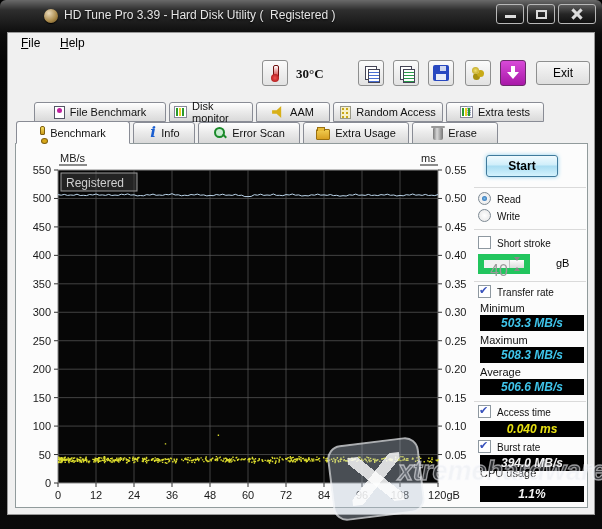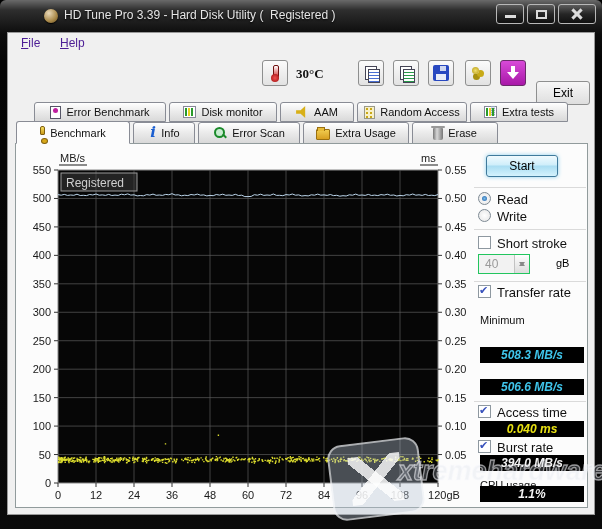--- a/index.html
+++ b/index.html
@@ -18,34 +18,34 @@
   .winbtn.close { width:38px; }
   .glyph-min { position:absolute; left:8px; bottom:5px; width:11px; height:3px; background:#dcdcdc; }
   .glyph-max { position:absolute; left:8px; top:5px; width:11px; height:9px; border:2px solid #dcdcdc; }
   .glyph-close { position:absolute; left:50%; top:50%; width:13px; height:13px; transform:translate(-50%,-50%); }
   .glyph-close::before, .glyph-close::after { content:""; position:absolute; left:5px; top:0; width:3px; height:13px; background:#dcdcdc; }
   .glyph-close::before { transform:rotate(45deg); } .glyph-close::after { transform:rotate(-45deg); }
 
   
   .client { position:absolute; left:7px; right:7px; top:32px; bottom:14px; background:#f0f0f0; border:1px solid #999; }
 
-  .menubar { position:absolute; left:0; top:0; right:0; height:22px; font-size:12px; color:#4c1d95; }
+  .menubar { position:absolute; left:0; top:0; right:0; height:22px; font-size:12px; color:#000000; }
   .menu-item { position:absolute; top:3px; }
   .menu-item u { text-decoration:underline; }
 
   
   .combo { position:absolute; left:10px; top:28px; width:232px; height:24px; background:#fff; border:1px solid #8a98a8; font-size:12px; }
   .combo .drive-name { position:absolute; left:8px; top:4px; }
   .combo .drive-cap  { position:absolute; left:102px; top:4px; }
   .combo-arrow { position:absolute; right:7px; top:9px; width:0; height:0; border:4px solid transparent; border-top:5px solid #333; }
   .tool-btn { position:absolute; top:27px; width:26px; height:26px; border:1px solid #8e8f8f; border-radius:3px;
               background:linear-gradient(#fbfbfb,#e2e2e2); display:flex; align-items:center; justify-content:center; }
   .temp-label { position:absolute; left:288px; top:33px; font-size:13px; font-weight:bold; color:#111;font-family:Liberation Serif, serif; }
   .exit-btn { position:absolute; left:528px; top:28px; width:54px; height:24px; border:1px solid #8e8f8f; border-radius:3px;
-              background:linear-gradient(#f7f7f7,#dedede); font-size:12px; text-align:center; line-height:22px;margin-top:20px; }
+              background:linear-gradient(#f7f7f7,#dedede); font-size:12px; text-align:center; line-height:22px; }
 
   
   .thermo { position:relative; width:6px; height:16px; }
   .thermo::before { content:""; position:absolute; left:1px; top:0; width:4px; height:12px; background:linear-gradient(#fff,#d02020); border:1px solid #701010; border-radius:2px 2px 0 0; }
   .thermo::after { content:""; position:absolute; left:-1px; bottom:-1px; width:8px; height:8px; border-radius:50%; background:radial-gradient(#f05050,#a01010); }
   .pages { position:relative; width:13px; height:15px; }
   .pages::before, .pages::after { content:""; position:absolute; width:10px; height:12px; background:#fff; border:1px solid #445; }
   .pages::before { left:0; top:0; }
   .pages::after { left:3px; top:3px; background:repeating-linear-gradient(#fff 0 2px, var(--stripe,#4a6fd4) 2px 3px); }
   .pages.green { --stripe:#2a9a4a; }
@@ -92,33 +92,33 @@
   .ic-trash { width:10px; height:12px; background:linear-gradient(90deg,#777,#d8d8d8 40%,#777); border-radius:1px 1px 2px 2px; margin-top:1px; }
   .ic-trash::before { content:""; position:absolute; left:-2px; top:-2px; width:14px; height:2px; background:#999; border-radius:1px; }
 
   
   .tabpage { position:absolute; left:7px; top:110px; width:573px; height:365px; background:#fcfcfc; border:1px solid #919b9c; }
   .chart-svg { position:absolute; left:0; top:0; }
 
   
   .panel-sep { position:absolute; left:458px; width:112px; height:1px; background:#dadada; }
   .start-btn { position:absolute; left:470px; top:11px; width:72px; height:22px; border:1px solid #3f7a9c; border-radius:3px;
-               background:linear-gradient(#f0fafe,#cfeefa 45%,#a9ddf2 50%,#d4f2fd); box-shadow:0 0 4px #8ed0ee; font-size:12px; text-align:center; line-height:20px; }
-  .ctl { position:absolute; left:462px; display:flex; align-items:flex-start; gap:6px; font-size:13px; color:#111; }
+               background:linear-gradient(#f0fafe,#cfeefa 45%,#a9ddf2 50%,#d4f2fd); box-shadow:0 0 4px #8ed0ee; font-size:12px; text-align:center; line-height:20px;font-weight:bold; }
+  .ctl { position:absolute; left:462px; display:flex; align-items:flex-end; gap:6px; font-size:10px; color:#111; }
   .rad { width:13px; height:13px; border-radius:50%; border:1px solid #7e8a94; background:radial-gradient(#fff,#e4e4e4); position:relative; flex:none; }
   .rad.sel::after { content:""; position:absolute; inset:3px; border-radius:50%; background:radial-gradient(#79bbe8,#1f5fa8); }
   .cb { width:13px; height:13px; border:1px solid #8e98a0; background:#fff; position:relative; flex:none; }
   .cb.checked::after { content:"✔"; position:absolute; left:0px; top:-2px; font-size:11px; color:#3952bc; }
-  .spin { position:absolute; left:462px; top:110px; width:52px; height:20px; border:1px solid #22c55e; background:#f2f2f2; font-size:12px; color:#9a9a9a; }
+  .spin { position:absolute; left:462px; top:110px; width:52px; height:20px; border:6px solid #22c55e; background:#f2f2f2; font-size:16px; color:#9a9a9a; }
   .spin .val { position:absolute; left:6px; top:2px; }
   .spin .btns { position:absolute; right:0; top:0; width:15px; height:100%; border-left:1px solid #c2c2c2; background:linear-gradient(#fdfdfd,#dcdcdc); }
   .spin .btns::before { content:""; position:absolute; left:4px; top:4px; border:3px solid transparent; border-bottom:4px solid #888; }
   .spin .btns::after  { content:""; position:absolute; left:4px; bottom:4px; border:3px solid transparent; border-top:4px solid #888; }
   .unit { position:absolute; left:540px; top:113px; font-size:11px; }
-  .stat-label { position:absolute; left:464px; font-size:11px; color:#111;margin-top:12px; }
+  .stat-label { position:absolute; left:464px; font-size:11px; color:#111; }
   .lcd { position:absolute; left:464px; width:104px; height:16px; background:#000; text-align:center;
          font:italic bold 12px "Liberation Sans", sans-serif; line-height:16px; }
   .lcd.cyan { color:#3fc4ea; } .lcd.yellow { color:#e8e112; } .lcd.white { color:#f2f2f2; }
 
   
   .wm { position:absolute; z-index:50; pointer-events:none; }
   .wm-logo { left:330px; top:441px; width:92px; height:76px; border-radius:14px; transform:rotate(-7deg);
              background:rgba(185,197,214,0.38); border:2px solid rgba(255,255,255,0.55); }
   .wm-logo::after { content:""; position:absolute; left:18px; top:12px; width:52px; height:48px;
              background:linear-gradient(45deg,transparent 42%,rgba(255,255,255,0.8) 42% 58%,transparent 58%),
@@ -171,23 +171,23 @@
         <span class="keys"></span>
       </div>
     <div class="tool-btn dl-btn" style="left:492px">
         <span class="dl-arrow"></span>
       </div>
     <div class="exit-btn">Exit</div>
 
     <div class="tabs-row1">
       <div class="tab" style="width:132px">
         <span class="ic ic-page pin"></span>
-        <span>Error Benchmark</span>
-        </div>
-      <div class="tab" style="width:108px">
+        <span>File Benchmark</span>
+        </div>
+      <div class="tab" style="width:84px">
         <span class="ic ic-bars"></span>
         <span>Disk monitor</span>
         </div>
       <div class="tab" style="width:74px">
         <span class="ic ic-speaker"></span>
         <span>AAM</span>
         </div>
       <div class="tab" style="width:110px">
         <span class="ic ic-dotpage"></span>
         <span>Random Access</span>
@@ -345,20 +345,21 @@
         </div>
       <span class="unit">gB</span>
       <div class="panel-sep" style="top:137px"></div>
 
       <div class="ctl" style="top:141px">
         <span class="cb checked"></span>
         <span>Transfer rate</span>
         </div>
 
       <span class="stat-label" style="top:158px">Minimum</span>
+      <div class="lcd cyan" style="top:171px">503.3 MB/s</div>
       <span class="stat-label" style="top:190px">Maximum</span>
       <div class="lcd cyan" style="top:203px">508.3 MB/s</div>
       <span class="stat-label" style="top:222px">Average</span>
       <div class="lcd cyan" style="top:235px">506.6 MB/s</div>
       <div class="panel-sep" style="top:257px"></div>
 
       <div class="ctl" style="top:261px">
         <span class="cb checked"></span>
         <span>Access time</span>
         </div>

